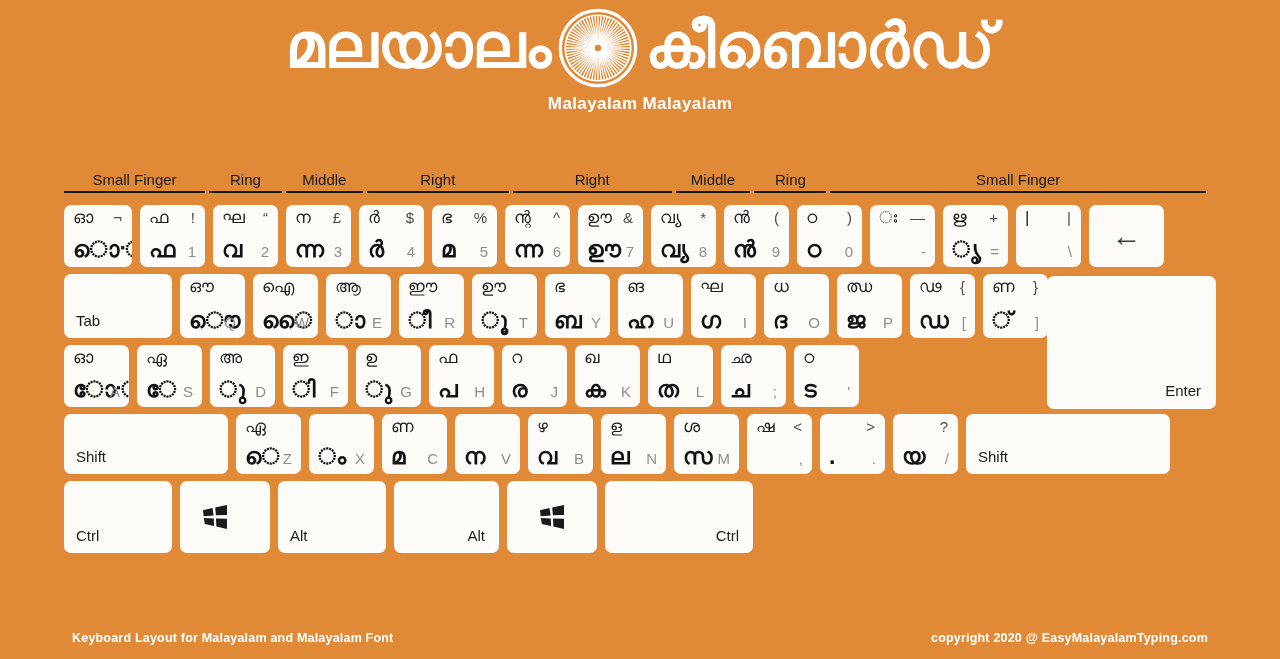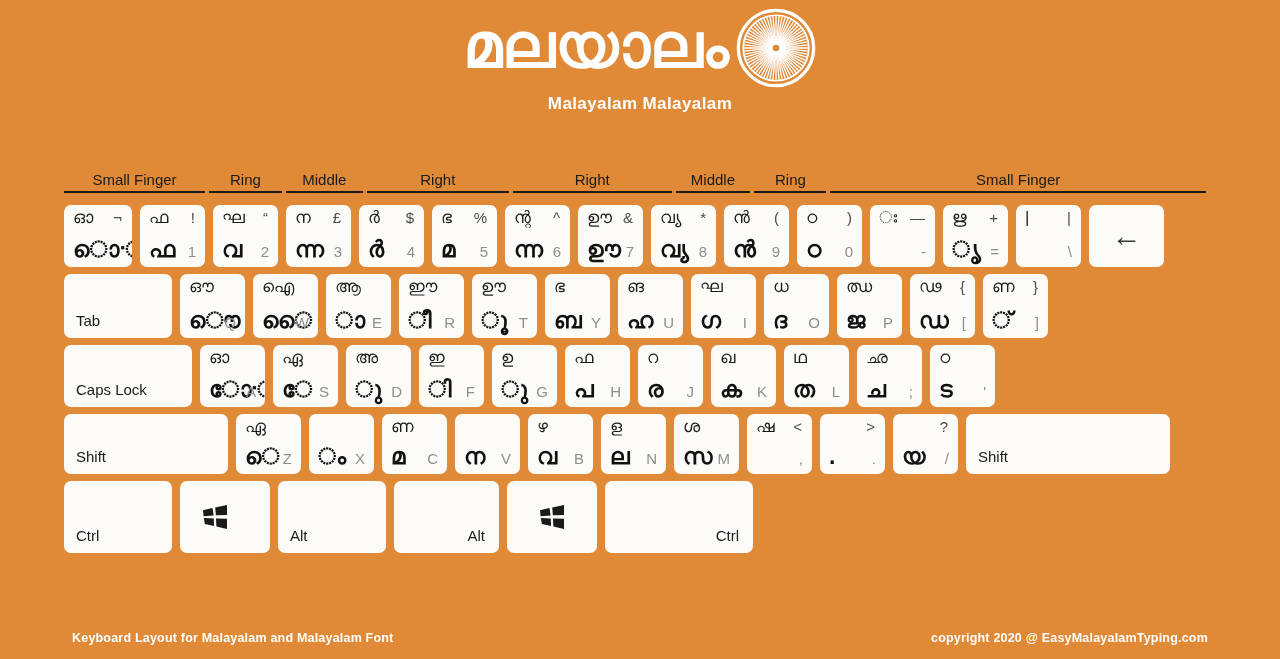--- a/index.html
+++ b/index.html
@@ -285,20 +285,21 @@
           <line x1="81.4" y1="24.4" x2="18.6" y2="75.6"></line>
           <line x1="46.1" y1="10.2" x2="53.9" y2="89.8"></line>
           <line x1="53.9" y1="10.2" x2="46.1" y2="89.8"></line>
           <line x1="10.2" y1="46.1" x2="89.8" y2="53.9"></line>
           <line x1="89.8" y1="46.1" x2="10.2" y2="53.9"></line>
         </g>
         <circle cx="50" cy="50" r="5" fill="#e08a38" stroke="#ffffff" stroke-width="2"></circle>
       </svg>
     </span>
 
+    <span class="title-text">കീബൊർഡ്</span>
   </div>
   <div class="subtitle">Malayalam Malayalam</div>
 </div>
 
 <div class="finger-guide" id="finger-guide">
     <div class="finger-seg" style="width: 143px;">Small Finger</div>
     <div class="fg-gap"></div>
     <div class="finger-seg" style="width: 74px;">Ring</div>
     <div class="fg-gap"></div>
     <div class="finger-seg" style="width: 78px;">Middle</div>
@@ -463,23 +464,20 @@
       </div>
       <div class="key r2" style="width: 65px; flex: 0 0 65px;">
         <span class="g-shift">ണ</span>
         <span class="g-topright">}</span>
         <span class="g-base">്</span>
         <span class="g-latin">]</span>
       </div>
       <div class="enter-top-filler"></div>
     </div>
   <div class="krow" id="row3">
-      <div class="key r3" style="width: 128px; flex: 0 0 128px;">
-        <span class="mod-label">Caps Lock</span>
-      </div>
       <div class="key r3" style="width: 65px; flex: 0 0 65px;">
         <span class="g-shift">ഓ</span>
         <span class="g-base">ോ·ൗ</span>
         <span class="g-latin">A</span>
       </div>
       <div class="key r3" style="width: 65px; flex: 0 0 65px;">
         <span class="g-shift">ഏ</span>
         <span class="g-base">േ</span>
         <span class="g-latin">S</span>
       </div>
@@ -610,18 +608,21 @@
             <path d="M13.2 2.6 L25 0 L25 9.9 L13.9 10.3 Z" fill="#1a1a1a"></path>
             <path d="M1.8 13.0 L11.8 13.4 L12.0 21.0 L2.9 19.0 Z" fill="#1a1a1a"></path>
             <path d="M14.0 13.6 L25 13.8 L25 24 L14.4 21.6 Z" fill="#1a1a1a"></path>
           </svg></span>
       </div>
       <div class="key r5" style="width: 148px; flex: 0 0 148px;">
         <span class="mod-label right">Ctrl</span>
       </div>
     </div>
 
+  <div class="enter-key" style="top:71px;">
+    <span class="mod-label right">Enter</span>
+  </div>
 </div>
 
 <div class="footer">
   <div class="footer-left">Keyboard Layout for Malayalam and Malayalam Font</div>
   <div class="footer-right">copyright 2020 @ EasyMalayalamTyping.com</div>
 </div>
 
 </body></html>

